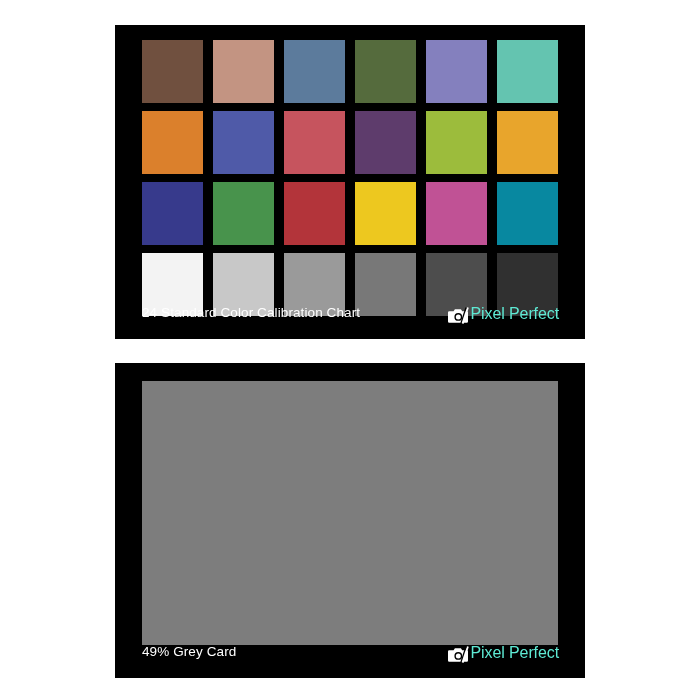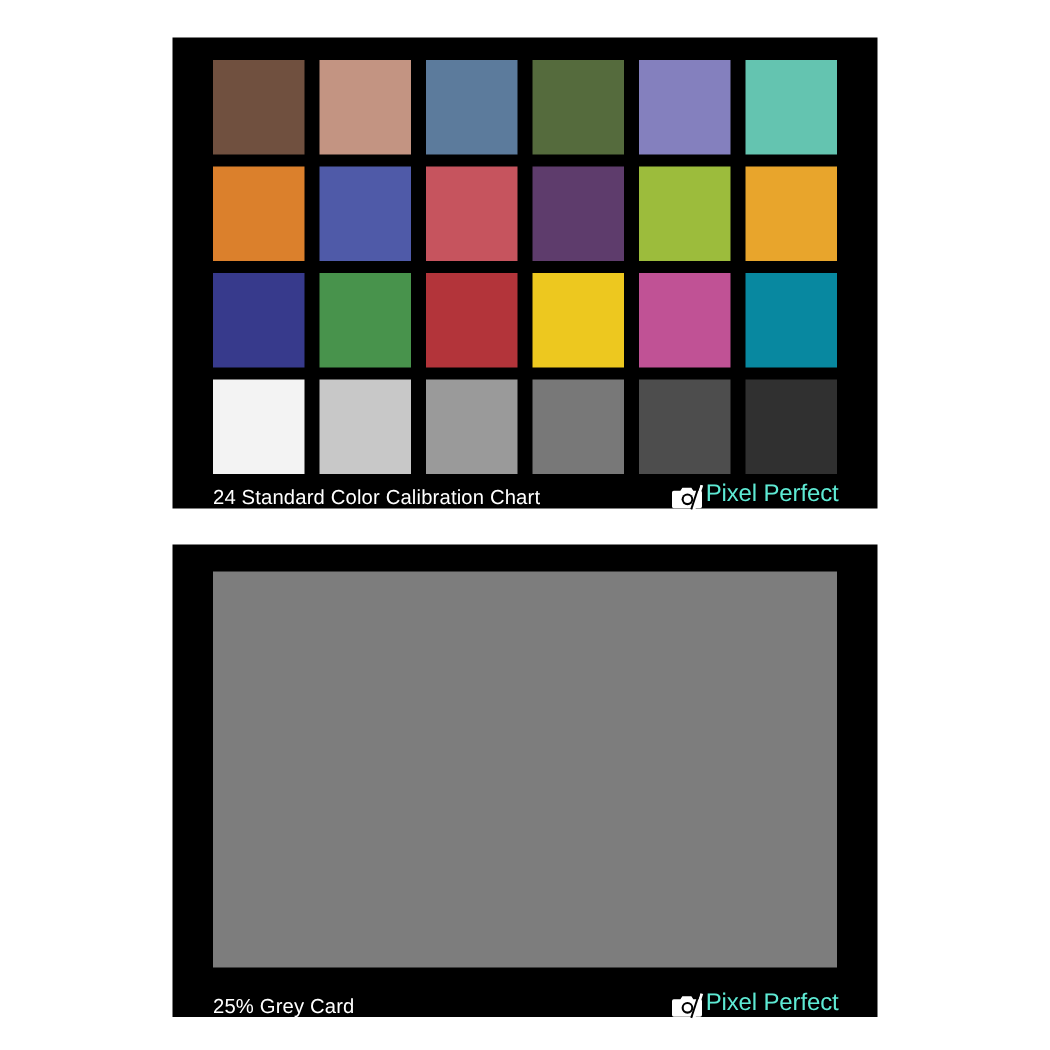--- a/index.html
+++ b/index.html
@@ -43,21 +43,21 @@
     height: 63px;
   }
 
   .card-footer {
     position: absolute;
     left: 0;
     right: 0;
     bottom: 0;
     height: 34px;
     display: flex;
-    align-items: flex-end;
+    align-items: flex-start;
     justify-content: space-between;
     padding: 0 26px 0 27px;
     box-sizing: border-box;
   }
 
   .card-caption {
     color: #ffffff;
     font-size: 13.5px;
     letter-spacing: 0.1px;
     white-space: nowrap;
@@ -151,21 +151,21 @@
       <span class="brand-name">Pixel Perfect</span>
     </span>
   </div>
 </div>
 
 <div id="grey-card" style="background: rgb(0, 0, 0);">
 
   <div id="grey-card-swatch" style="background: rgb(125, 125, 125);"></div>
 
   <div class="card-footer">
-    <span class="card-caption">25% Grey Card</span>
+    <span class="card-caption">49% Grey Card</span>
 
     <span class="brand-lockup">
       <span class="camera-icon">
         <svg viewBox="0 0 21 17" width="21" height="17" aria-hidden="true">
           <path d="M1.2 4.2 h4.4 l1.3 -2.0 h6.0 l1.3 2.0 h4.6 a1.2 1.2 0 0 1 1.2 1.2 v9.2 a1.2 1.2 0 0 1 -1.2 1.2 h-17.6 a1.2 1.2 0 0 1 -1.2 -1.2 v-9.2 a1.2 1.2 0 0 1 1.2 -1.2 z" fill="#ffffff"></path>
           <circle cx="10.3" cy="9.9" r="3.9" fill="#000000"></circle>
           <circle cx="10.3" cy="9.9" r="2.5" fill="#ffffff"></circle>
           <rect x="16.3" y="0.0" width="1.9" height="17" transform="rotate(18 17.2 8.5)" fill="#ffffff"></rect>
           <rect x="14.8" y="0.0" width="1.3" height="17" transform="rotate(18 15.4 8.5)" fill="#000000"></rect>
         </svg>

